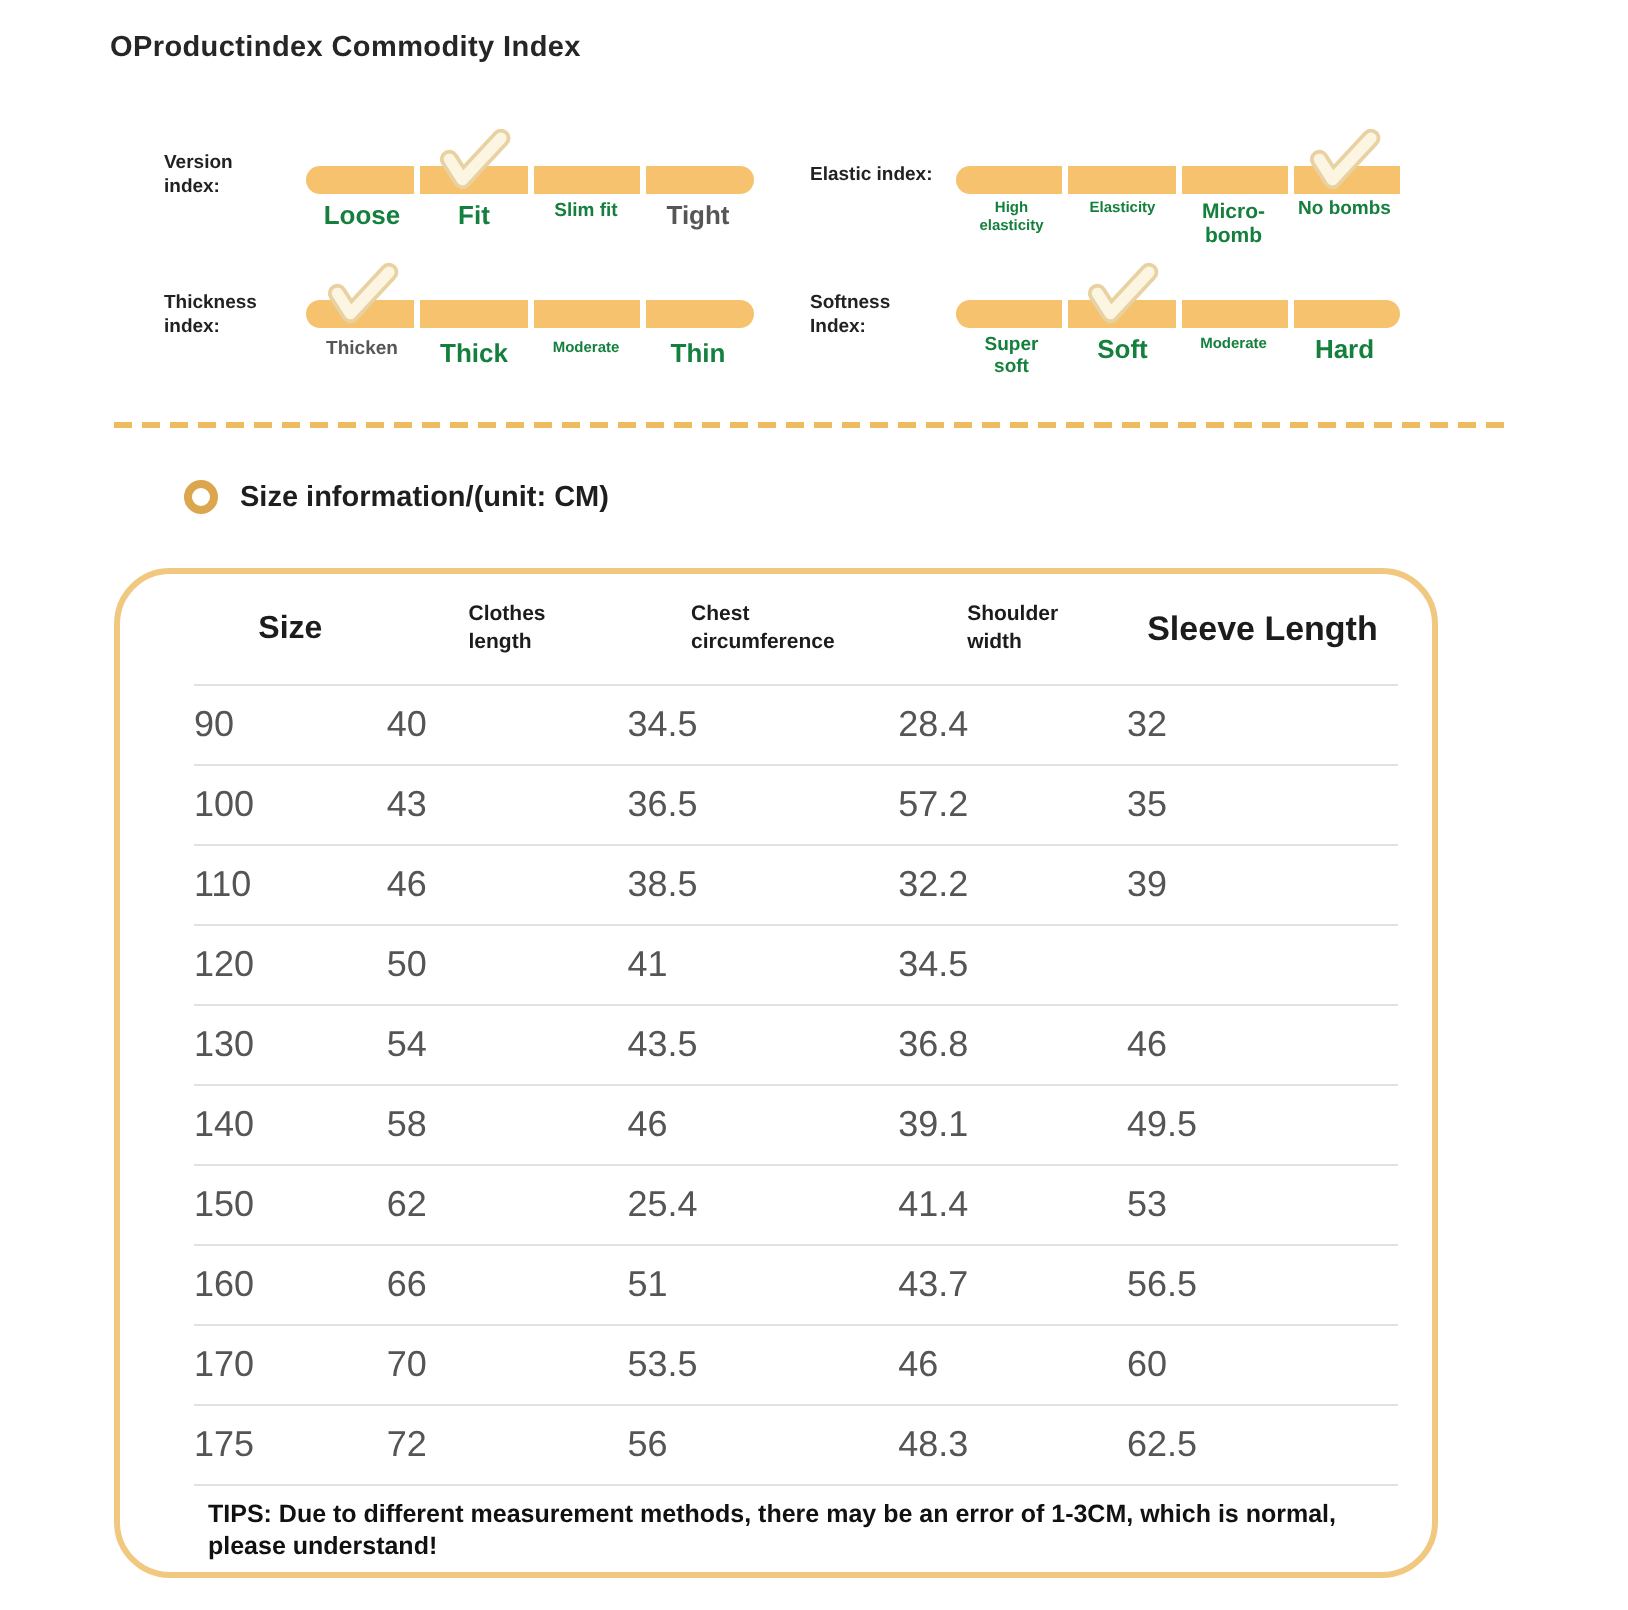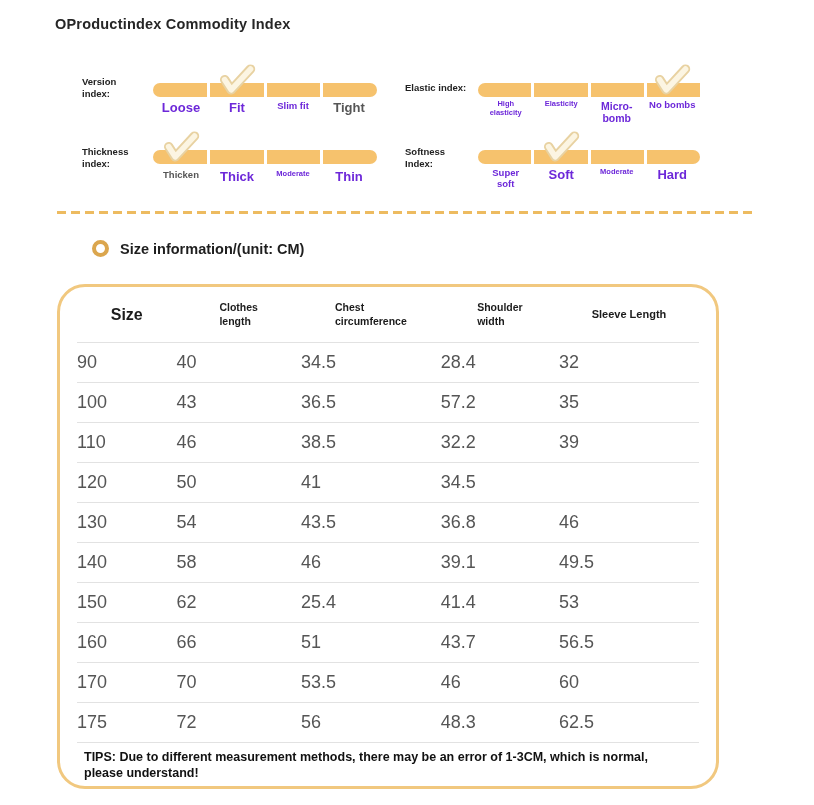--- a/index.html
+++ b/index.html
@@ -12,44 +12,44 @@
   
   .index-group { position:absolute; inset:0; pointer-events:none; }
   .group-label { position:absolute; left:var(--lx); top:var(--ly); font-size:9.5px; font-weight:bold; color:#222; white-space:pre-line; line-height:1.3; }
   .bar { position:absolute; left:var(--bx); top:var(--by); width:var(--bw); height:14px; display:flex; gap:3px; }
   .seg { flex:1; background:var(--bar-color); }
   .seg:first-child { border-radius:7px 0 0 7px; }
   .seg:last-child { border-radius:0 7px 7px 0; }
   .check { position:absolute; top:-20px; width:42px; height:34px; }
   .check svg { width:100%; height:100%; transform:rotate(6deg); }
   .opts { position:absolute; left:var(--bx); top:var(--lly); width:var(--bw); display:grid; grid-template-columns:repeat(4,1fr); justify-items:center; align-items:start; }
-  .opt { font-weight:bold; color:#6d28d9; text-align:center; white-space:pre-line; line-height:1.15; }
+  .opt { font-weight:bold; color:#15803d; text-align:center; white-space:pre-line; line-height:1.15; }
   .opt.lg { font-size:13px; }
   .opt.md { font-size:10.5px; }
   .opt.sm { font-size:9.5px; }
   .opt.xs { font-size:7.5px; }
   .opt.muted { color:#565656; }
 
   
   .dashed-divider { position:absolute; left:57px; top:211px; width:700px; height:3px;
     background:repeating-linear-gradient(90deg, var(--divider-color) 0 9px, transparent 9px 14px); }
 
   
   .size-header { position:absolute; left:60px; top:240px; display:flex; align-items:center; gap:11px;margin-left:32px; }
   .ring-icon { width:17px; height:17px; border-radius:50%; border:4px solid var(--ring-color); background:#fff; }
   .size-title { font-size:14.5px; font-weight:bold; color:#1e1e1e; }
 
   
   .size-card { position:absolute; left:57px; top:284px; width:662px; height:505px;
-    border:3px solid var(--card-border); border-radius:28px; background:#fff; overflow:hidden; }
+    border:3px solid var(--card-border); border-radius:28px; background:#fff; overflow:hidden;padding-left:20px; }
   .thead, .trow { display:grid; grid-template-columns:16% 20% 22.5% 19% 22.5%; align-items:center; margin:0 17px; }
   .thead { height:56px; border-bottom:1px solid #e2e2e2; }
   .th { justify-self:center; font-weight:bold; color:#1c1c1c; font-size:10.5px; line-height:1.25; white-space:pre-line; text-align:left; }
   .th.h0 { font-size:16px; text-align:center; }
-  .th.h4 { font-size:11px; white-space:nowrap; text-align:center; }
+  .th.h4 { font-size:17px; white-space:nowrap; text-align:center; }
   .trow { height:40px; border-bottom:1px solid #e2e2e2; }
   .tcell { font-size:18px; color:#555; }
   .tip-row { display:flex; align-items:center; height:42px; padding:2px 30px 0 24px; }
   .tip-text { font-size:12.5px; font-weight:bold; color:#111; line-height:1.3; }
 </style>
 </head>
 <body>
 
 <div class="page" style="--bar-color: #F6C26D; --card-border: #F1C87F; --divider-color: #EDBB60; --ring-color: #DBA64E;">
 

